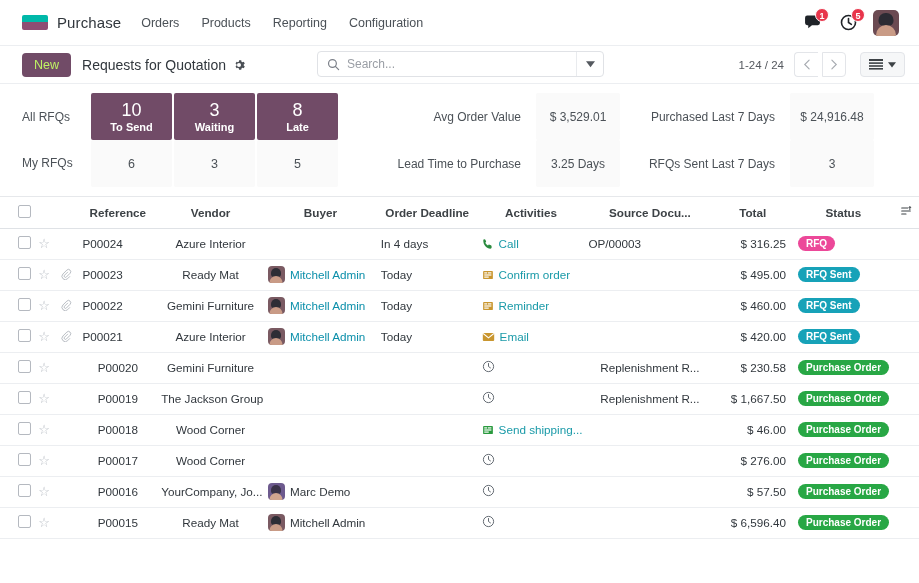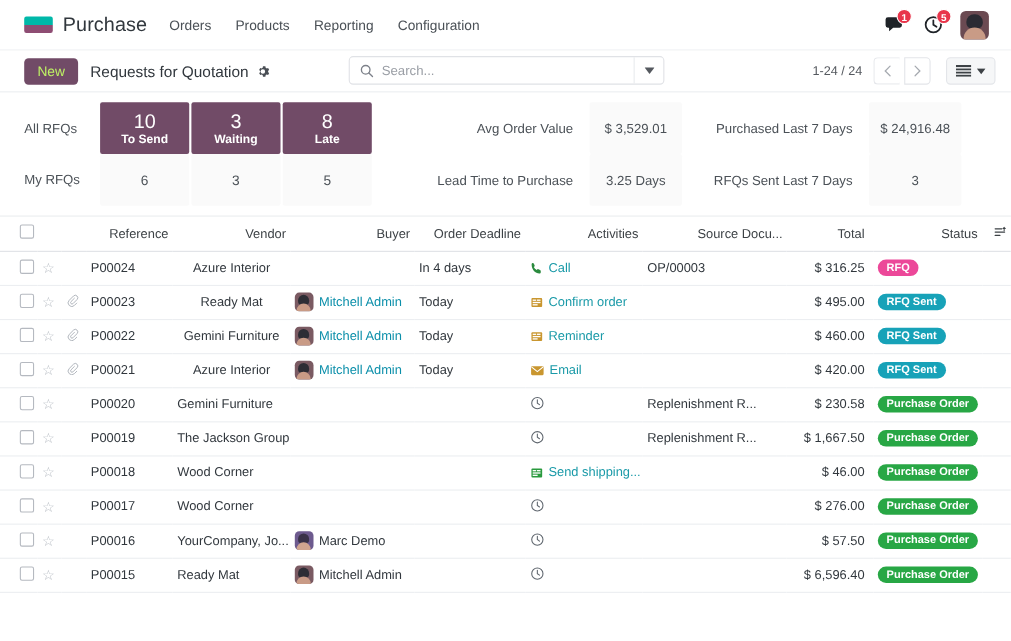--- a/index.html
+++ b/index.html
@@ -18,21 +18,21 @@
     display: flex; align-items: center;
     padding: 0 14px 0 22px;
     background: #ffffff;
     border-bottom: 1px solid #eceef1;
   }
   .brand-logo {
     width: 26px; height: 15px; border-radius: 2px; margin-right: 9px;
     background: linear-gradient(to bottom, #00b8a9 0 50%, #8e4d73 50% 100%);
     flex: 0 0 auto;
   }
-  .brand-name { font-size: 18px; color: #31373d; letter-spacing: .1px; margin-right: 20px; }
+  .brand-name { font-size: 15px; color: #31373d; letter-spacing: .1px; margin-right: 20px; }
   .nav-links { display: flex; align-items: center; gap: 22px; }
   .nav-link { font-size: 12.5px; color: #4b5157; cursor: pointer; white-space: nowrap; }
   .nav-right { margin-left: auto; display: flex; align-items: center; gap: 14px; padding-right: 6px; }
   .icon-badge-wrap { position: relative; width: 22px; height: 22px; display: flex; align-items: center; justify-content: center; cursor: pointer; }
   .badge-count {
     position: absolute; top: -4px; right: -6px;
     min-width: 14px; height: 14px; padding: 0 3px;
     background: #e8354b; color: #fff;
     font-size: 9px; line-height: 14px; text-align: center;
     border-radius: 8px; font-weight: bold;
@@ -140,22 +140,22 @@
   .kpi-r-value {
     flex: 0 0 84px; display: flex; align-items: center; justify-content: center;
     font-size: 12px; color: #4b5157; background: #fafafa; border-radius: 2px; margin: 0 1px;
     white-space: nowrap;
   }
 
   
   .table-wrap { flex: 1; overflow: hidden; background: #fff; }
   table.list { width: 100%; border-collapse: collapse; table-layout: fixed; }
   table.list thead th {
-    height: 31px; font-size: 11.7px; font-weight: normal; color: #3d4246;
-    text-align: right; border-bottom: 1px solid #dfe2e6;
+    height: 31px; font-size: 11.7px; font-weight: bold; color: #3d4246;
+    text-align: center; border-bottom: 1px solid #dfe2e6;
     background: #fff; padding: 0 4px; vertical-align: middle;
     white-space: nowrap; overflow: hidden;
   }
   table.list tbody td {
     height: 31px; font-size: 11.7px; color: #31373d;
     border-bottom: 1px solid #eceef1; padding: 0 4px;
     vertical-align: middle; white-space: nowrap; overflow: hidden;
   }
   .c-sel { width: 34px; padding-left: 18px !important; }
   .c-star { width: 22px; }
@@ -171,21 +171,21 @@
   .c-optcol { width: 26px; text-align: center; }
 
   .chk {
     width: 13px; height: 13px; border: 1px solid #b5b9c0; border-radius: 2px;
     background: #fff; display: inline-block; cursor: pointer;
   }
   .star { color: #b8bdc4; font-size: 13px; cursor: pointer; display: inline-block; }
   .paperclip { color: #b0b5bc; display: inline-flex; cursor: pointer; }
   .link { color: #0b8faa; cursor: pointer; }
   .link-vendor { color: #0b8faa; cursor: pointer; text-align: center; }
-  .txt-dark { color: #31373d; }
+  .txt-dark { color: #31373d; text-align: center; }
   .deadline-teal { color: #1a9aa8; }
   .deadline-warn { color: #c79a2e; }
   .cell-flex { display: flex; align-items: center; gap: 5px; }
   .avatar-sm {
     width: 17px; height: 17px; border-radius: 4px; flex: 0 0 auto;
     position: relative; overflow: hidden; background: #7a5a62;
   }
   .avatar-sm::before {
     content: ""; position: absolute; left: 50%; top: 2px; transform: translateX(-50%);
     width: 10px; height: 9px; border-radius: 5px 5px 3px 3px; background: #2d2d35;

